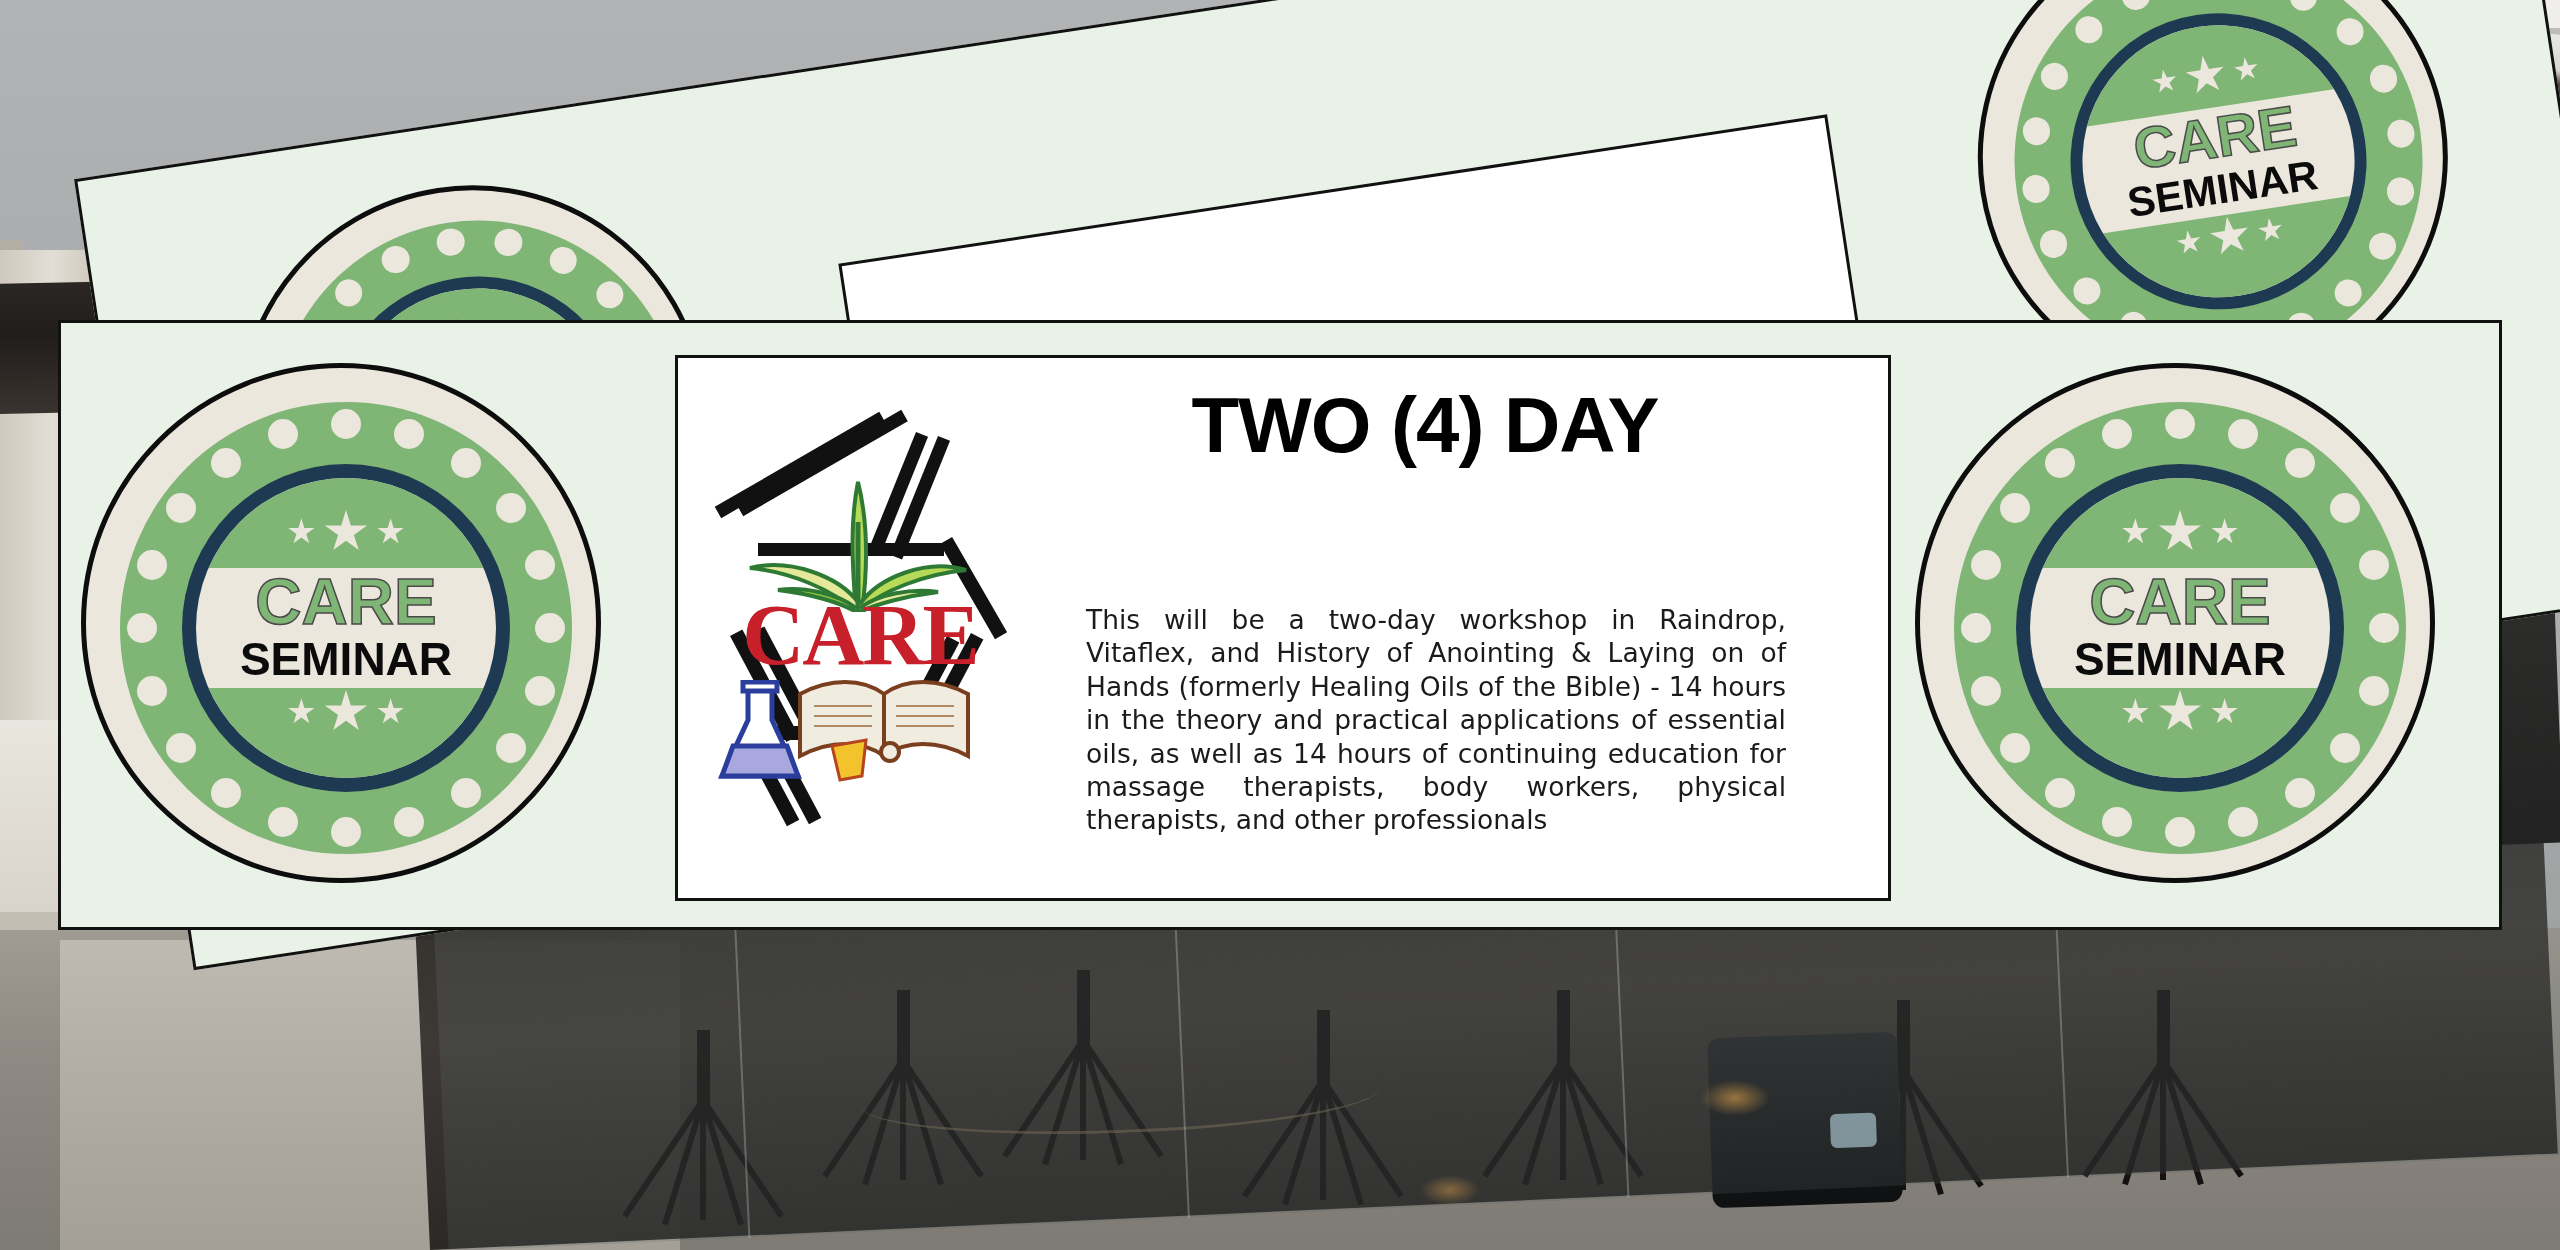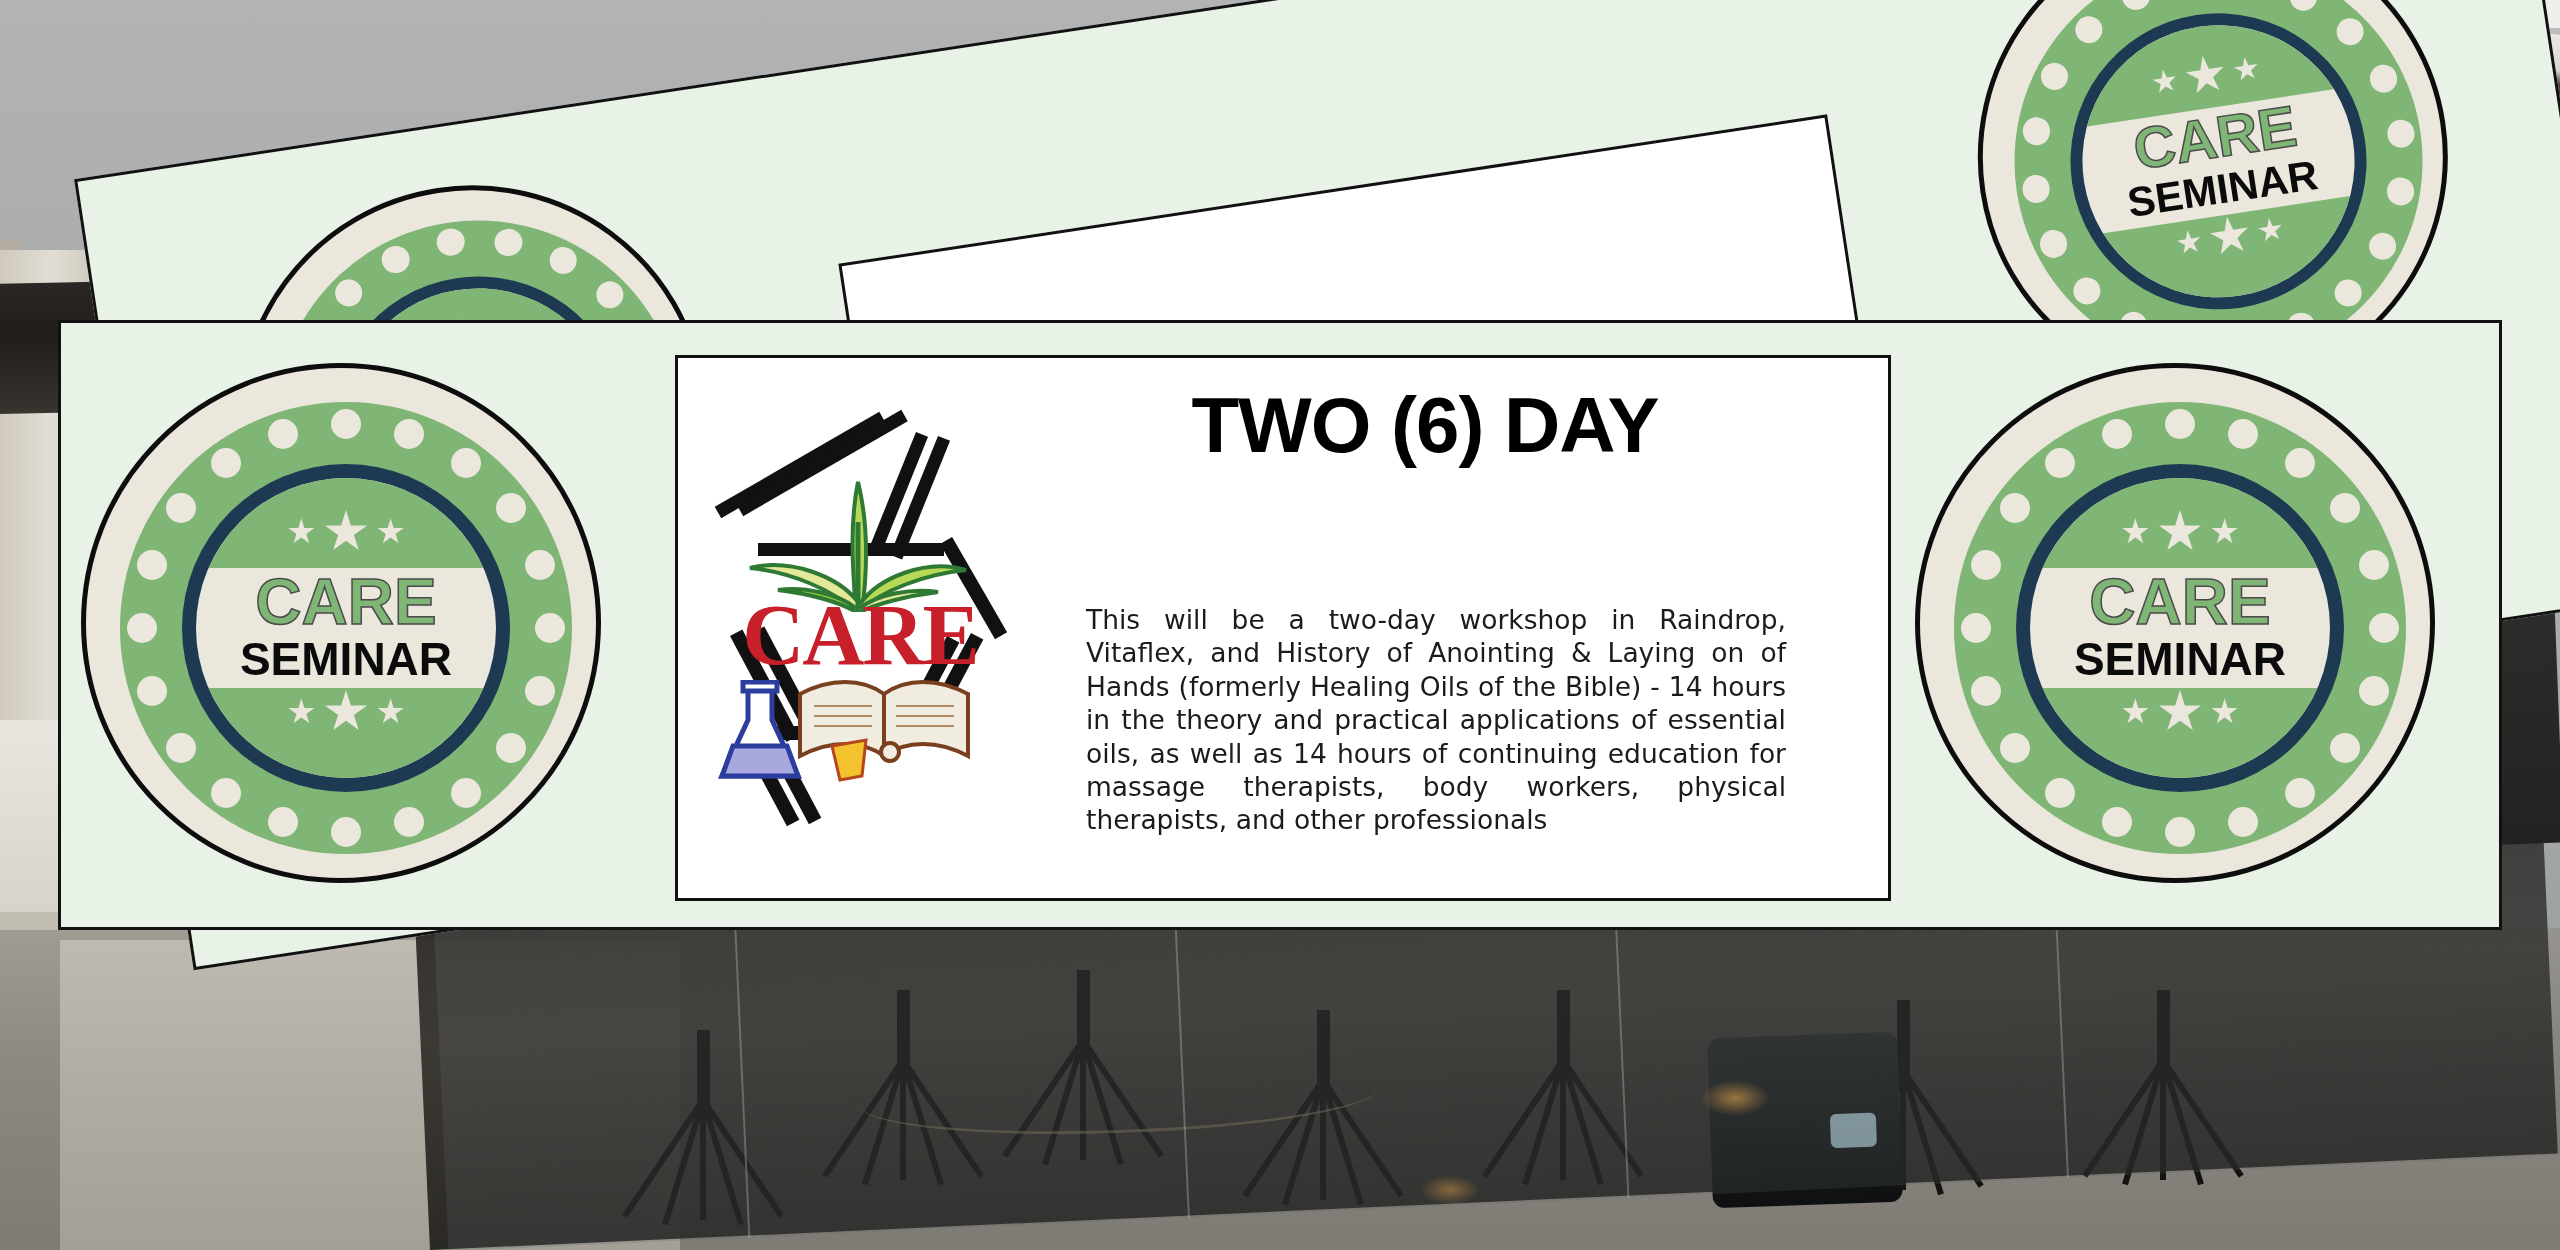--- a/index.html
+++ b/index.html
@@ -425,19 +425,19 @@
       <g stroke="#b28a63" stroke-width="2">
         <path d="M22 38 H80 M22 48 H80 M22 58 H80"></path>
         <path d="M104 38 H162 M104 48 H162 M104 58 H162"></path>
       </g>
       <path d="M40 78 L74 72 L70 108 L48 112 Z" fill="#f2c32c" stroke="#b5441f" stroke-width="3"></path>
       <circle cx="98" cy="84" r="9" fill="#f0ece0" stroke="#7a3f1e" stroke-width="4"></circle>
     </svg>
   </div>
 
   <div class="hdr">
-    <div>TWO (6) DAY</div>
+    <div>TWO (4) DAY</div>
   </div>
 
   <div class="body-txt">This will be a two-day workshop in Raindrop, Vitaflex, and History of Anointing &amp; Laying on of Hands (formerly Healing Oils of the Bible) - 14 hours in the theory and practical applications of essential oils, as well as 14 hours of continuing education for massage therapists, body workers, physical therapists, and other professionals</div>
 
 
 </div>
 
 </body></html>

